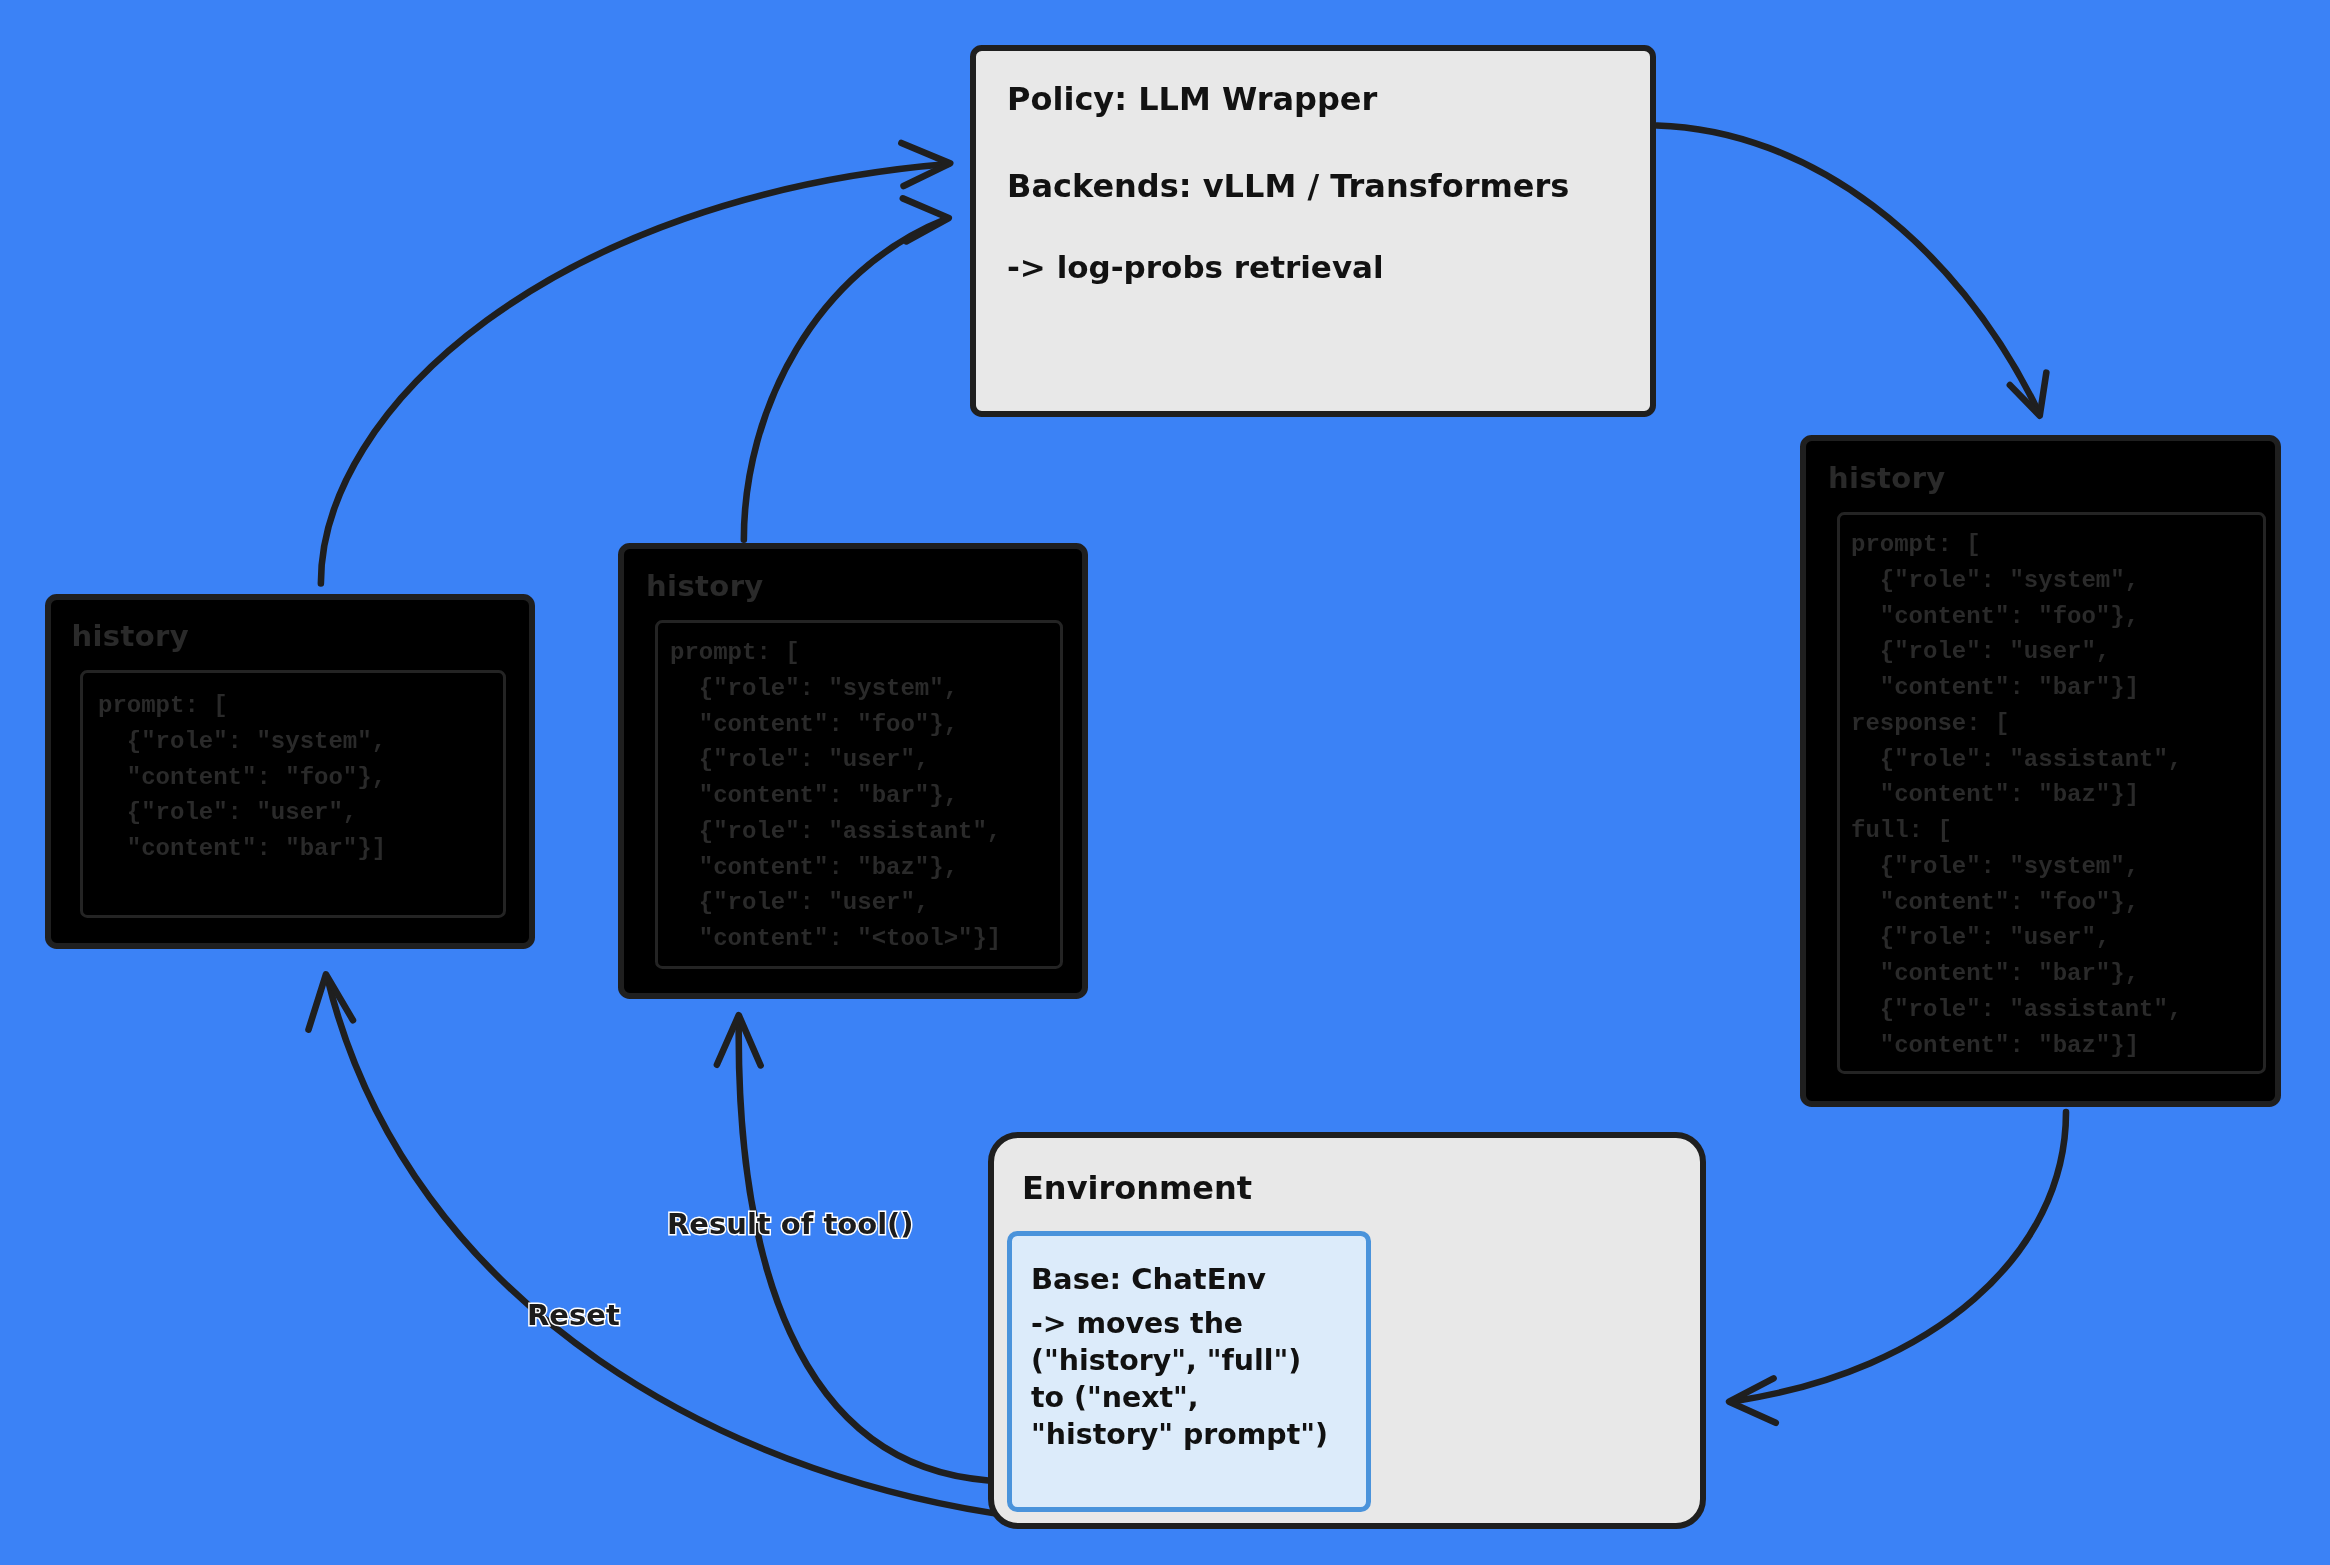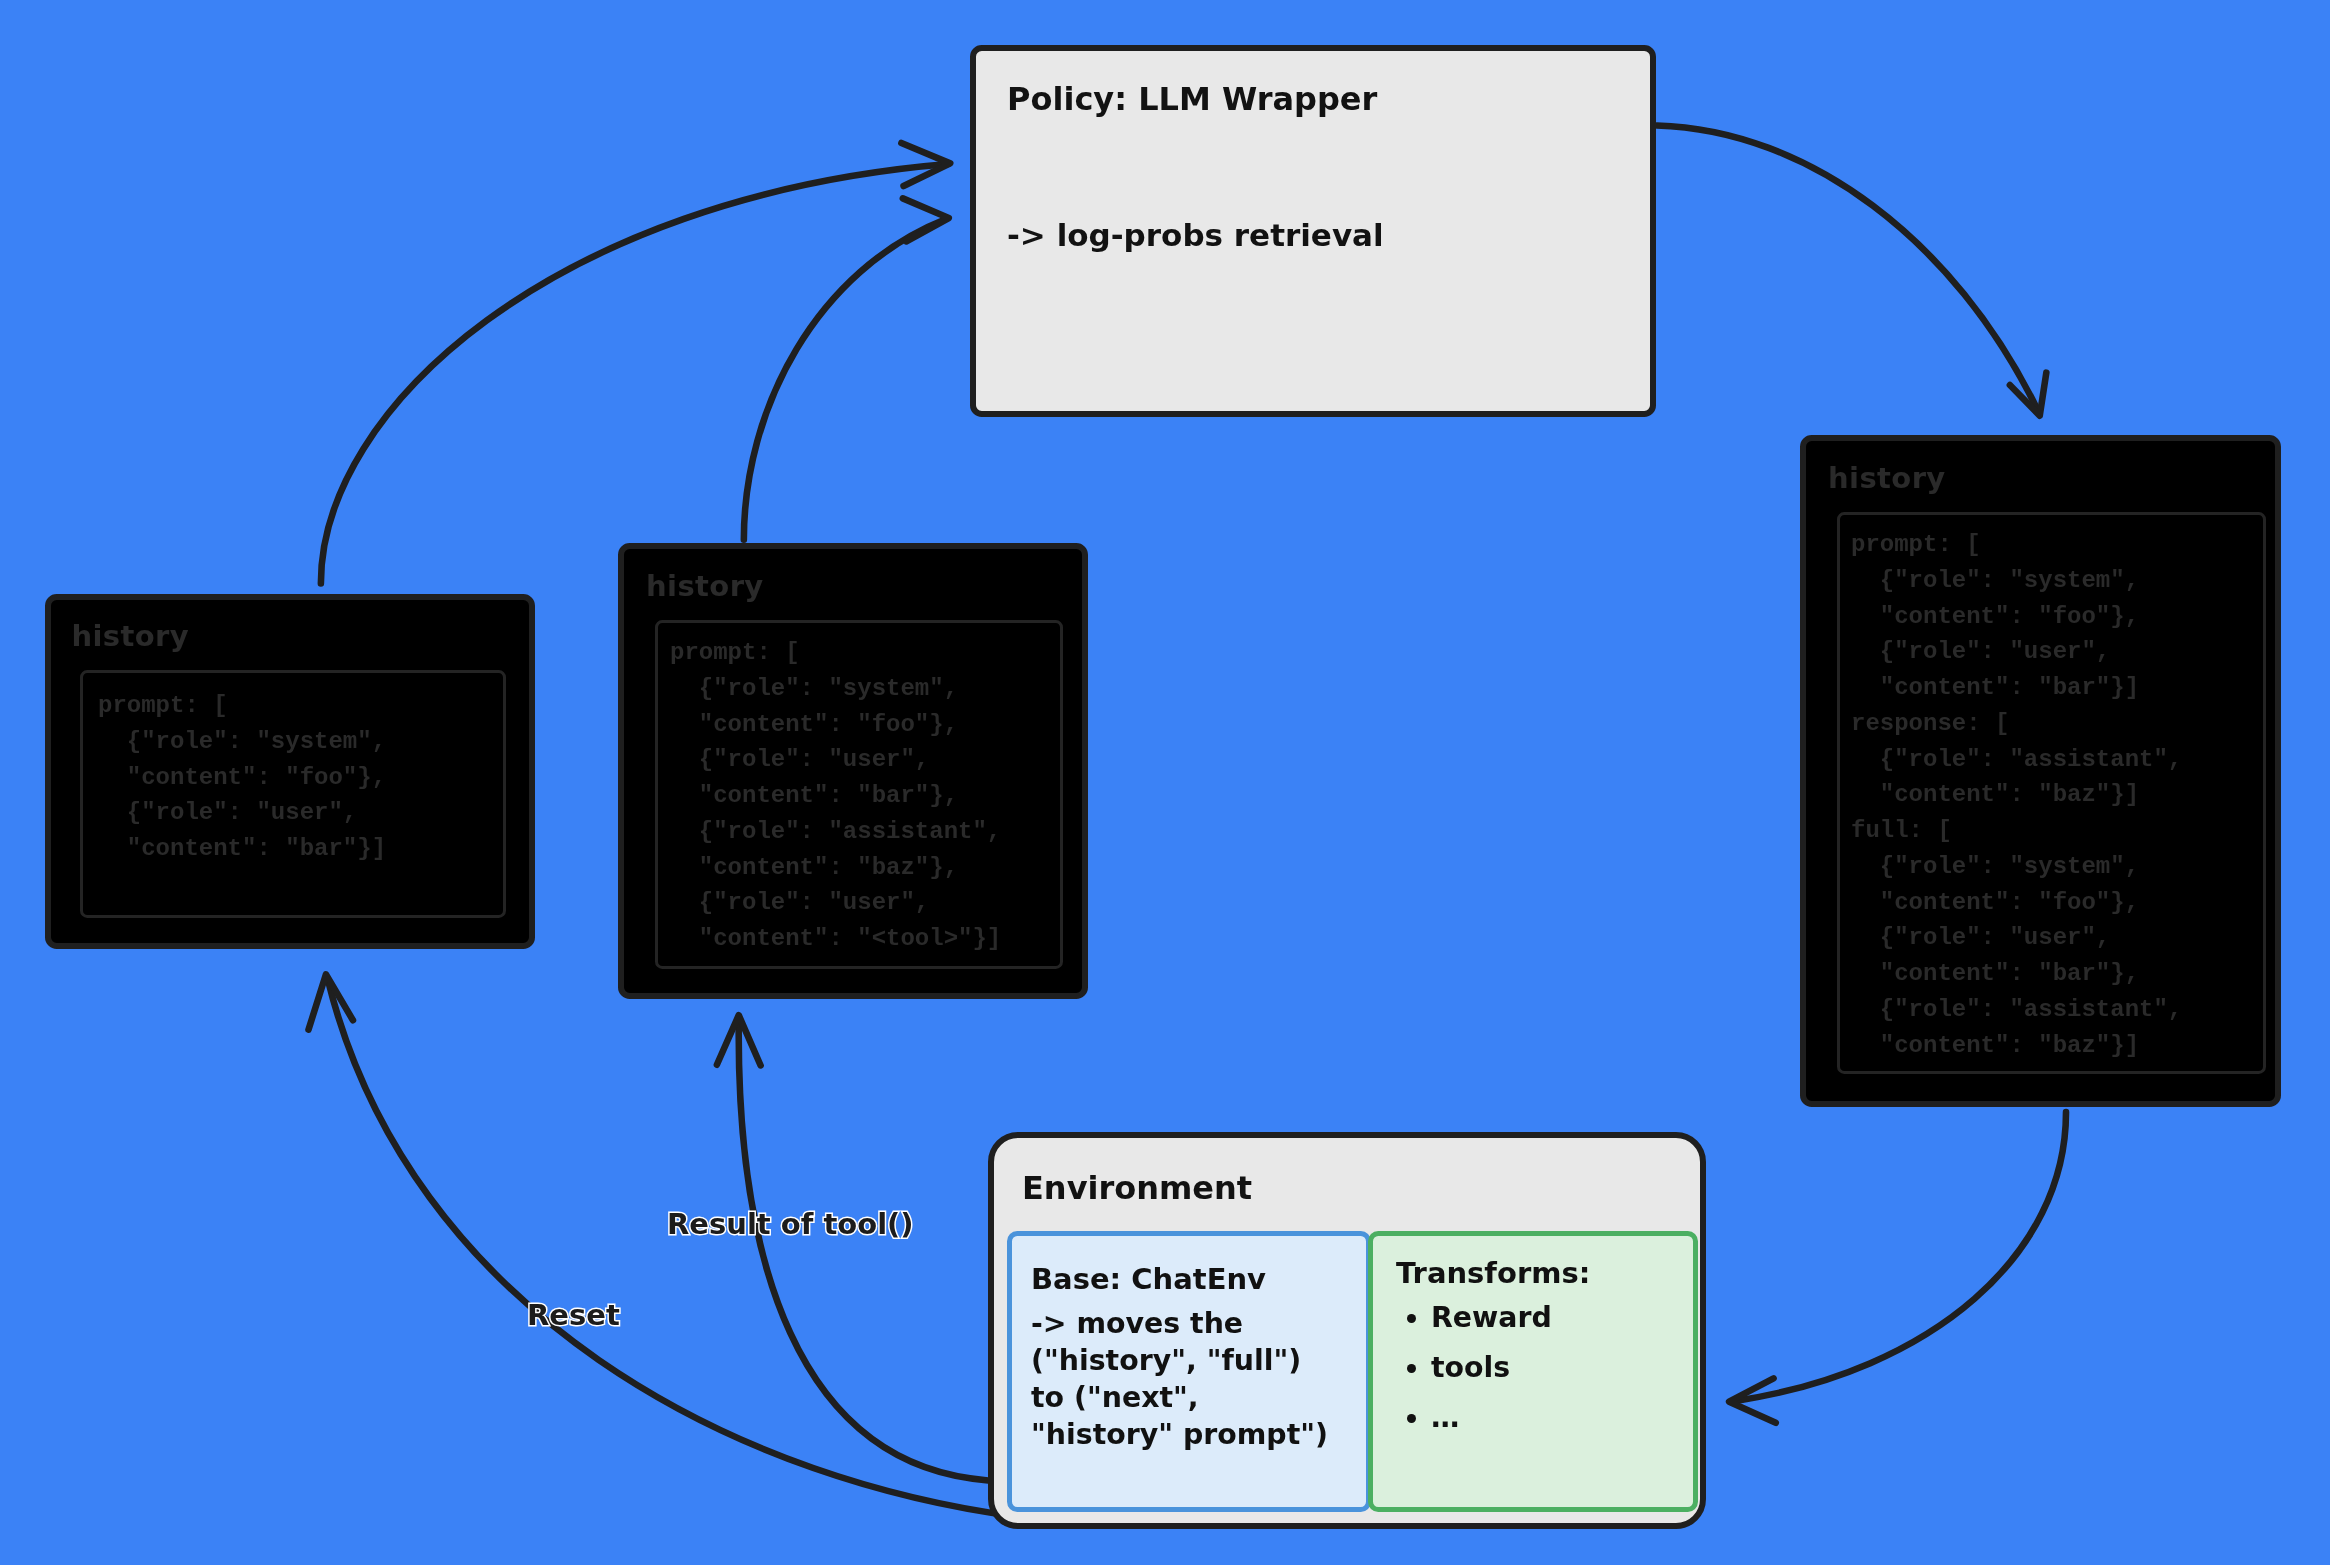--- a/index.html
+++ b/index.html
@@ -228,20 +228,21 @@
 
     <g>
       <path class="arrow-path" d="M 1440 2085 C 1000 2040 560 1790 450 1345"></path>
       <path class="arrow-head" d="M 423 1412 L 447 1336 L 484 1399"></path>
     </g>
   </svg>
 
   <div id="policy-box" class="node filled">
     <div class="policy-line">Policy: LLM Wrapper</div>
     <div class="policy-gap-lg"></div>
+    <div class="policy-line">Backends: vLLM / Transformers</div>
     <div class="policy-gap-sm"></div>
     <div class="policy-line small">-&gt; log-probs retrieval</div>
   </div>
 
   <div id="history-left" class="node history">
     <div class="history-title">history</div>
     <div class="history-inner"></div>
     <div class="code">prompt: [
   {"role": "system",
   "content": "foo"},
@@ -287,27 +288,19 @@
     <div id="env-title">Environment</div>
 
     <div id="env-base" class="env-sub">
       <div class="env-head">Base: ChatEnv</div>
       <div class="env-body">-&gt; moves the
 ("history", "full")
 to ("next",
 "history" prompt")</div>
     </div>
 
-    <div id="env-transforms" class="env-sub">
-      <div class="env-head">Transforms:</div>
-      <ul class="env-list">
-        <li>Reward</li>
-        <li>tools</li>
-        <li>…</li>
-      </ul>
-    </div>
   </div>
 
   <div id="label-step" class="edge-label">Result of tool()</div>
   <div id="label-reset" class="edge-label">Reset</div>
 
 </div>
 
 
 </body></html>

